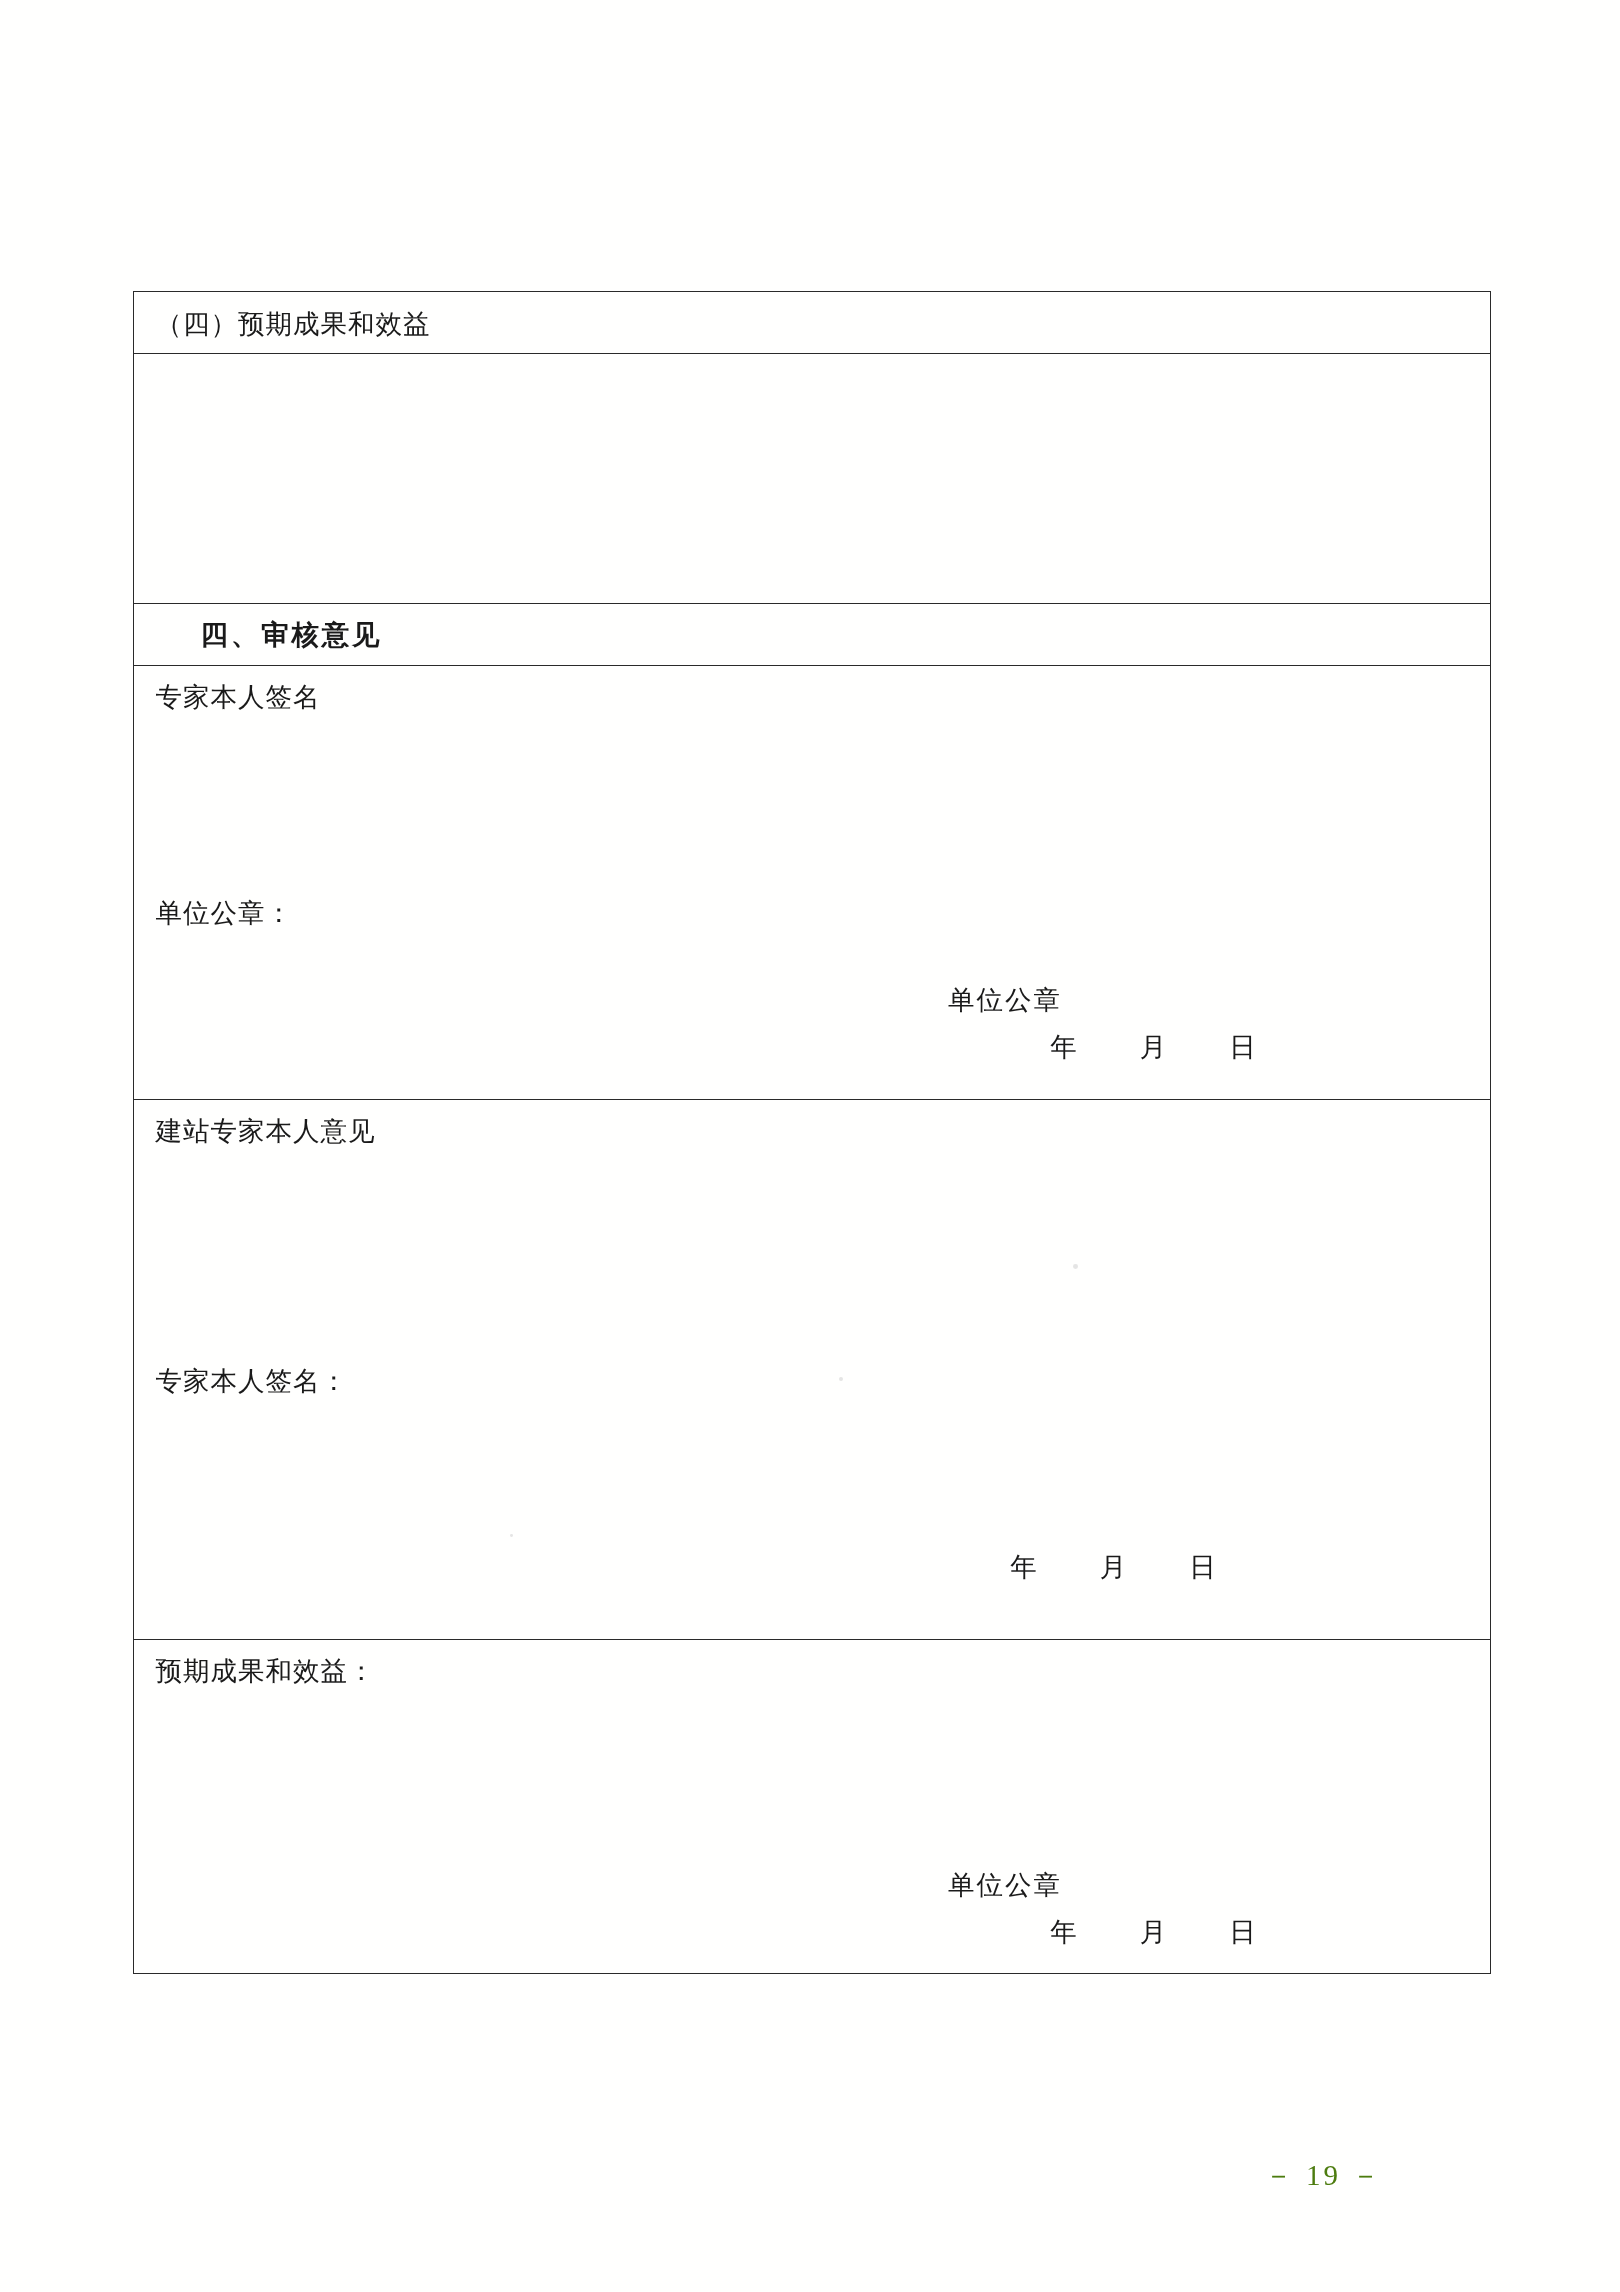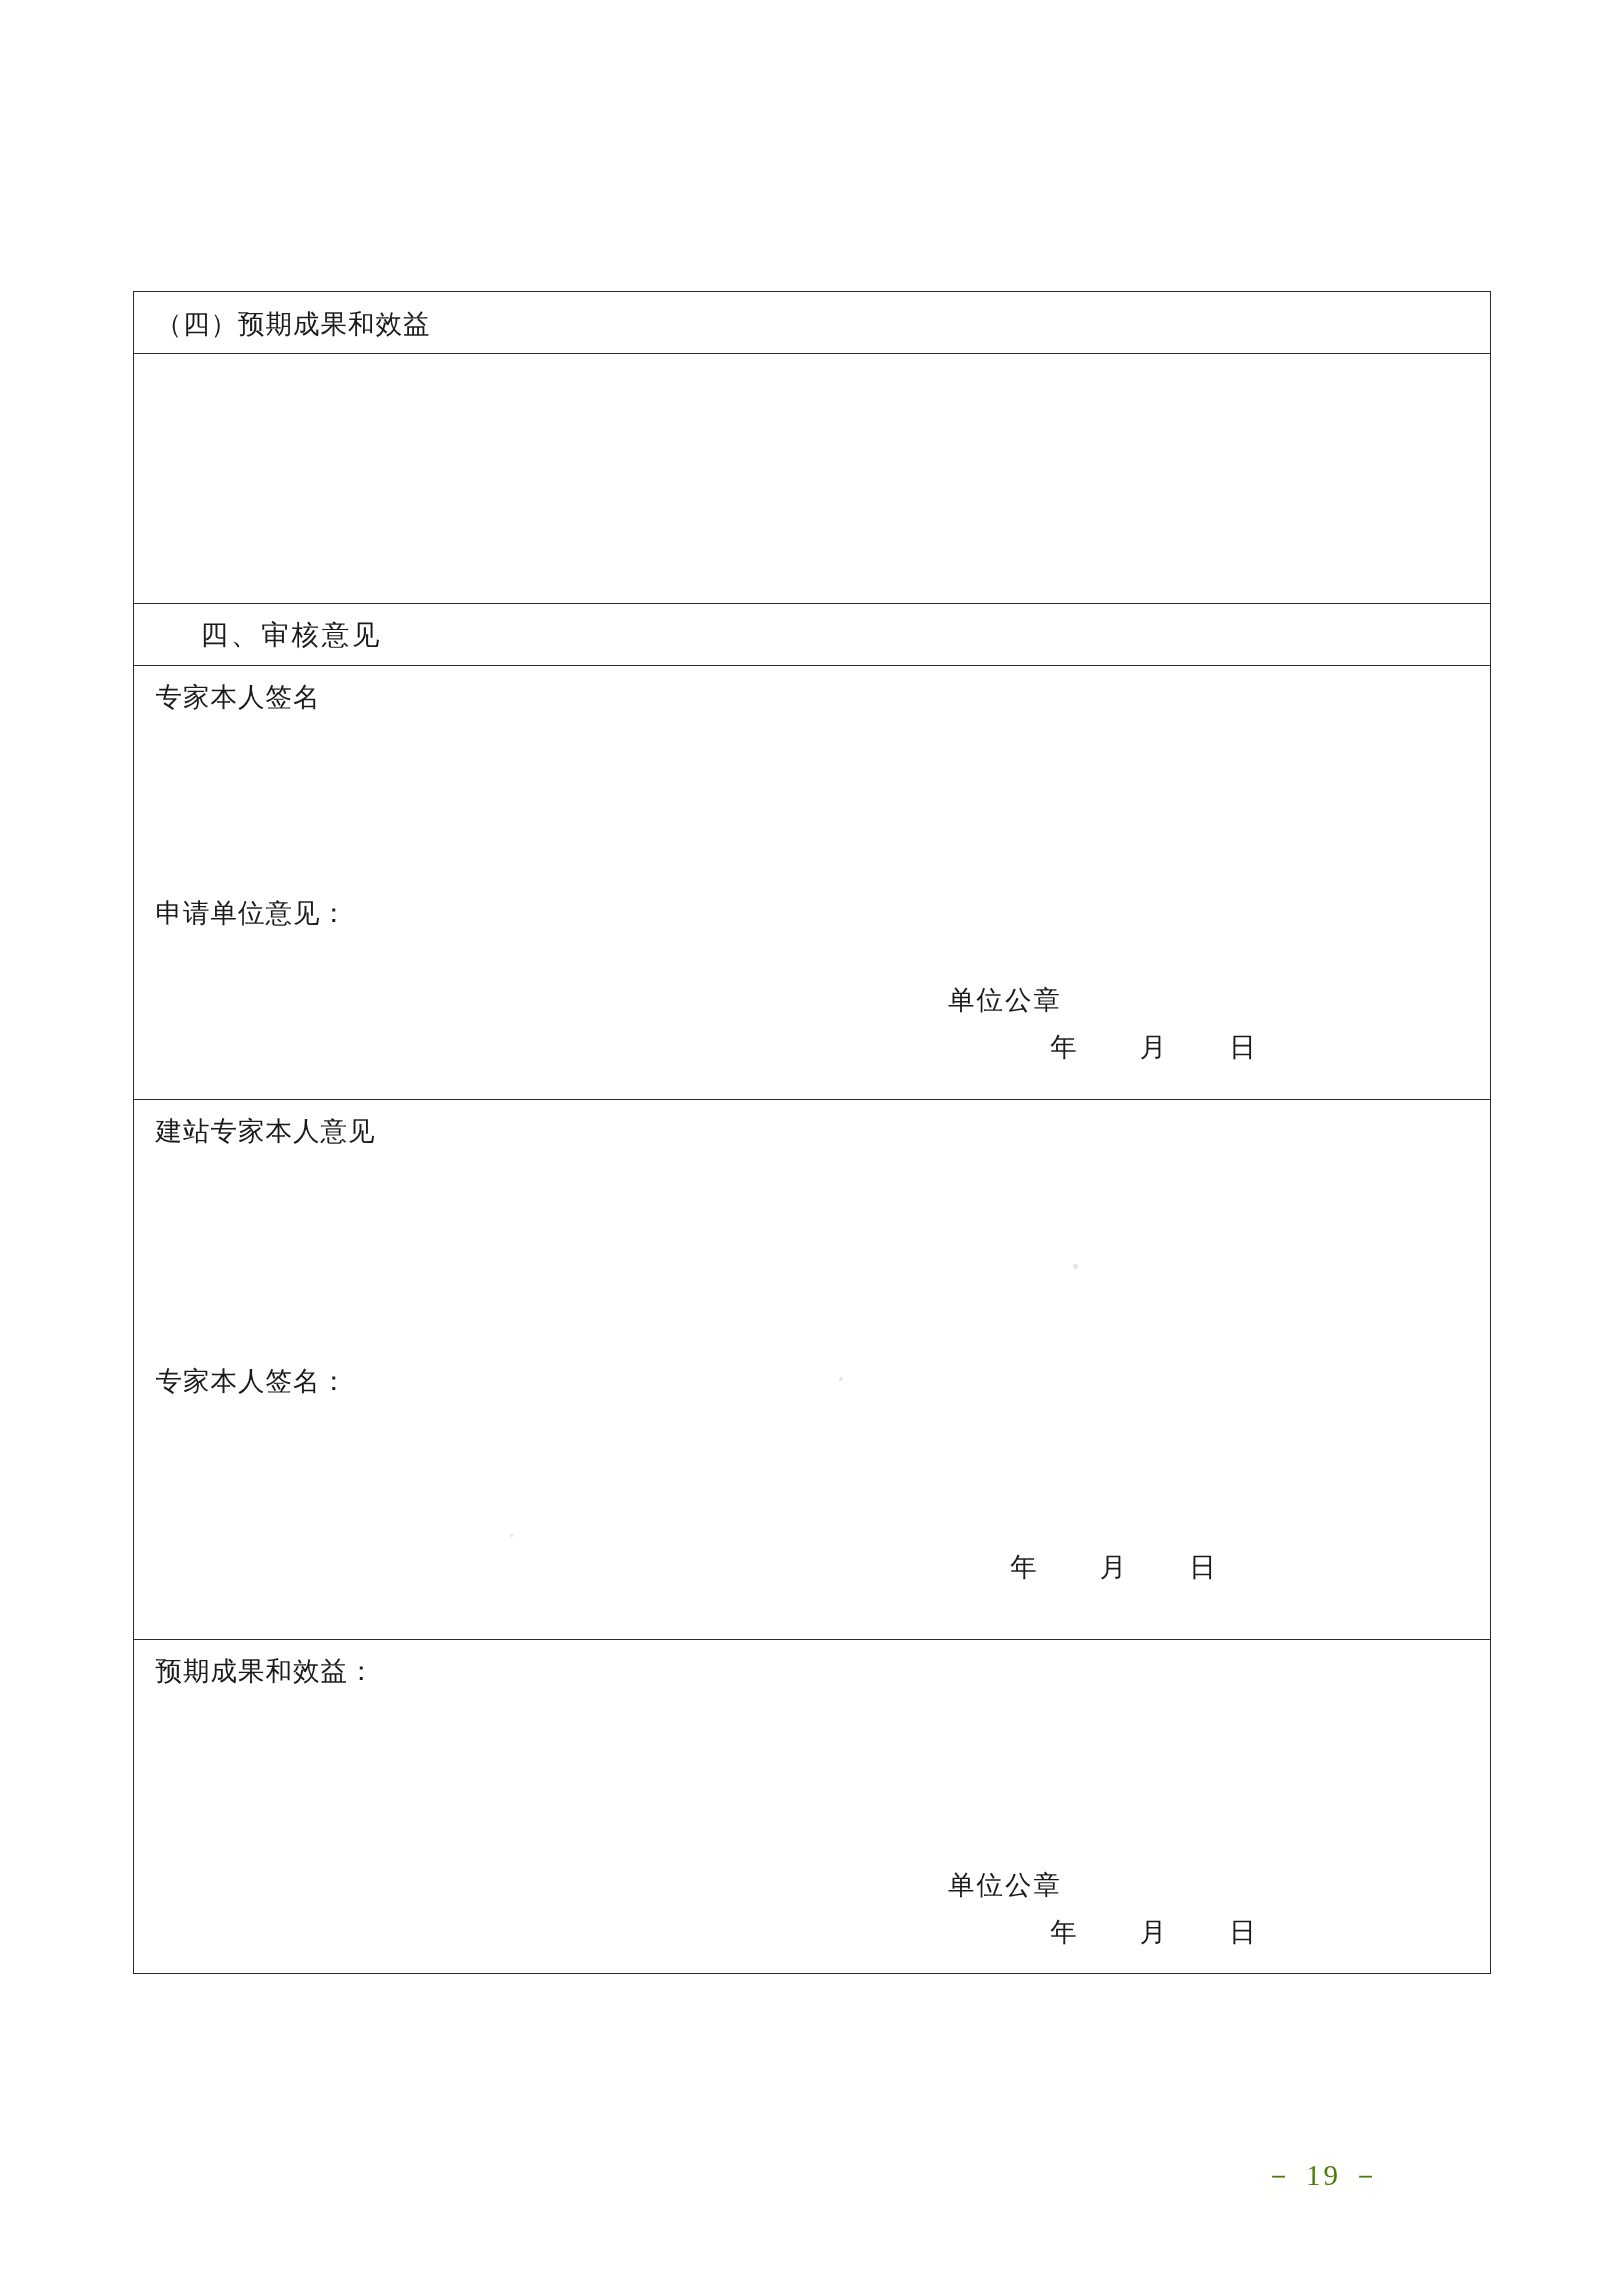--- a/index.html
+++ b/index.html
@@ -41,21 +41,21 @@
     box-sizing: border-box;
   }
   .row-label {
     font-size: 26.5px;
     line-height: 1.4;
     letter-spacing: 1px;
     font-family: "Liberation Serif", "DejaVu Serif", serif;
   }
   .section-heading {
     font-size: 27.4px;
-    font-weight: normal;
+    font-weight: bold;
     letter-spacing: 2.9px;
     padding-left: 45px;
   }
   .h-sub {
     font-size: 26.5px;
     letter-spacing: 1px;
   }
   .blank-area {
     height: 100%;
   }
@@ -129,21 +129,21 @@
           <span class="section-heading">四、审核意见</span>
         </div>
       </td>
     </tr>
 
     <tr>
       <td style="height:433px;">
         <div class="cell-pad" style="height:100%;">
           <div class="h-sub">专家本人签名</div>
 
-          <div class="sign-line" style="position:absolute; left:21.6px; top:229px;">申请单位意见：</div>
+          <div class="sign-line" style="position:absolute; left:21.6px; top:229px;">单位公章：</div>
 
           <div class="right-block" style="left:814px; top:316px;">
             <div class="stamp-line">单位公章</div>
             <div class="date-line" style="text-align:center; margin-top:11.8px;">
               <span>年</span><span class="dsp"></span><span>月</span><span class="dsp"></span><span>日</span>
             </div>
           </div>
         </div>
       </td>
     </tr>

